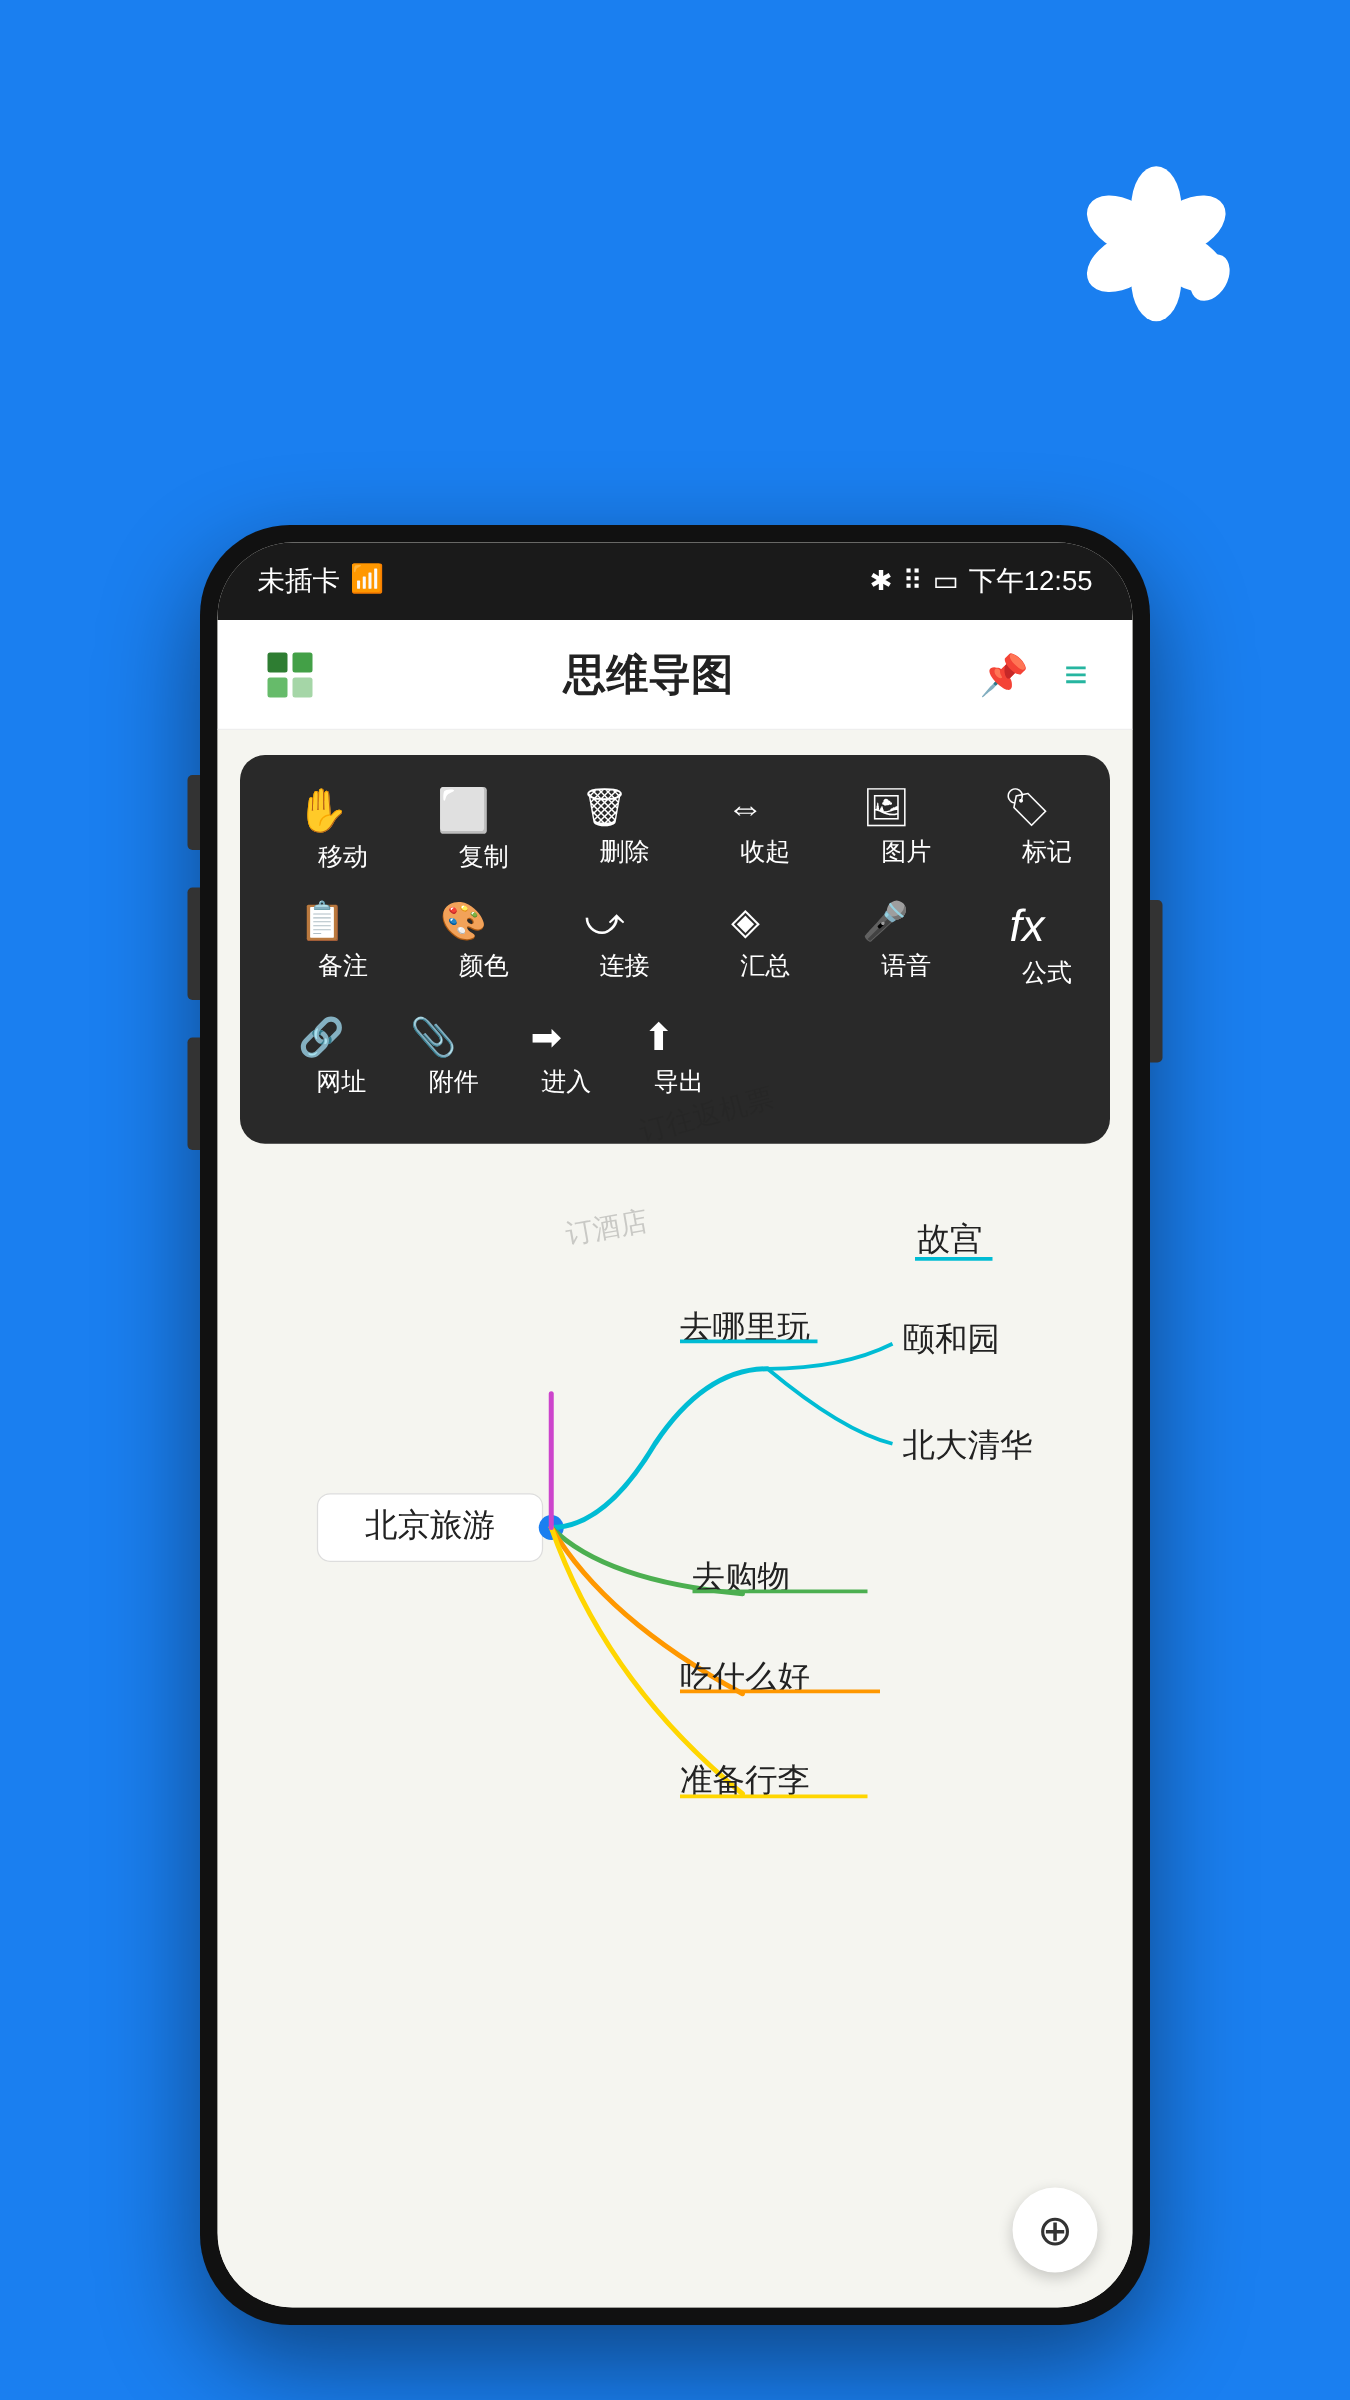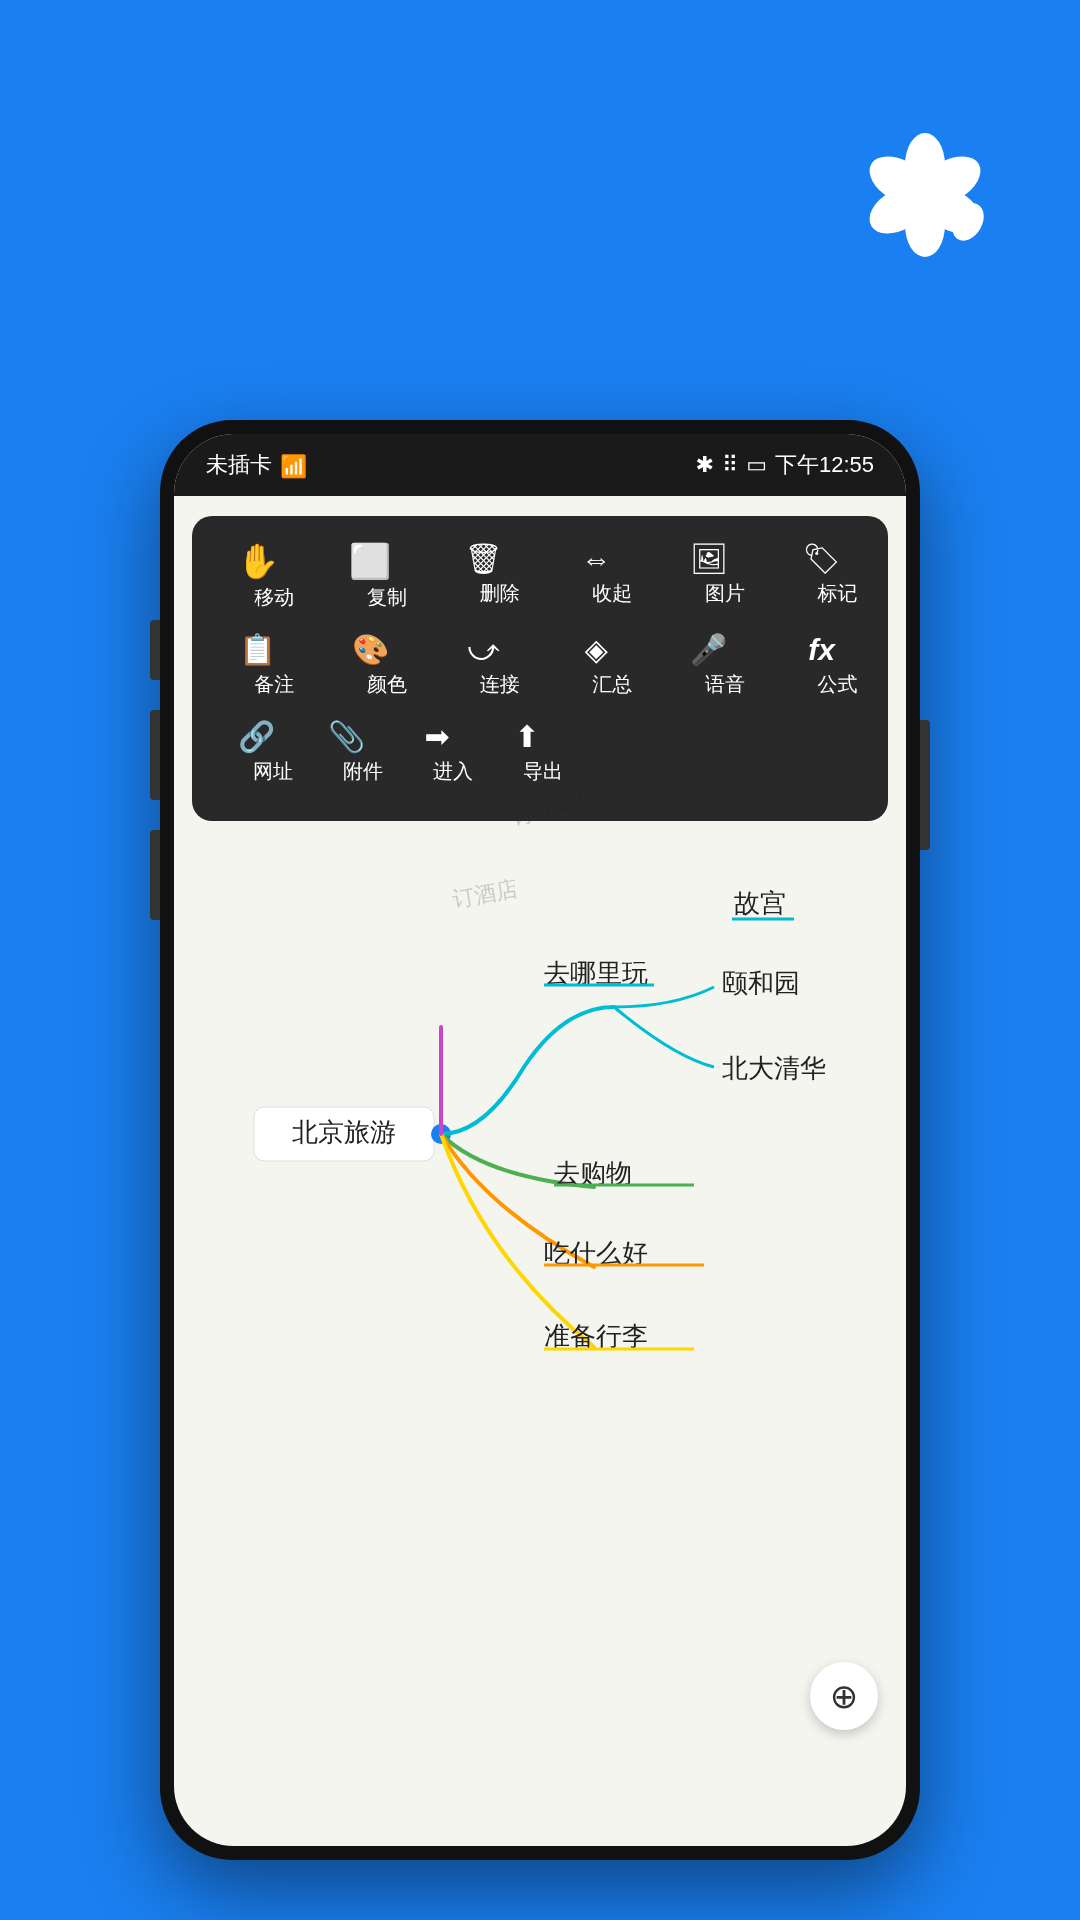--- a/index.html
+++ b/index.html
@@ -113,21 +113,21 @@
     .status-bar {
       height: 62px;
       background: #1a1a1a;
       display: flex;
       align-items: center;
       justify-content: space-between;
       padding: 0 32px;
       color: white;
       font-size: 22px;
     }
-    .status-left { display: flex; align-items: flex-end; gap: 8px; }
+    .status-left { display: flex; align-items: flex-start; gap: 8px; }
     .status-right { display: flex; align-items: center; gap: 8px; }
 
     
     .app-bar {
       height: 88px;
       background: white;
       display: flex;
       align-items: center;
       justify-content: space-between;
       padding: 0 36px;
@@ -261,20 +261,35 @@
           <span>📶</span>
         </div>
         <div class="status-right">
           <span>✱</span>
           <span>⠿</span>
           <span>▭</span>
           <span>下午12:55</span>
         </div>
       </div>
 
+      <div class="app-bar">
+        <div style="width:44px;height:44px;">
+          <svg viewBox="0 0 44 44" xmlns="http://www.w3.org/2000/svg">
+            <rect x="4" y="4" width="16" height="16" rx="2" fill="#2e7d32"></rect>
+            <rect x="24" y="4" width="16" height="16" rx="2" fill="#43a047"></rect>
+            <rect x="4" y="24" width="16" height="16" rx="2" fill="#66bb6a"></rect>
+            <rect x="24" y="24" width="16" height="16" rx="2" fill="#a5d6a7"></rect>
+          </svg>
+        </div>
+        <div class="app-bar-title">思维导图</div>
+        <div class="app-bar-icons">
+          <span style="color:#26b5a0;font-size:32px;">📌</span>
+          <span style="color:#26b5a0;font-size:32px;">≡</span>
+        </div>
+      </div>
 
       <div class="content-area">
 
         <div class="toolbar-popup">
 
           <div class="toolbar-row">
             <div class="toolbar-item">
               <span class="icon">✋</span>
               <span class="label">移动</span>
             </div>
@@ -315,21 +330,21 @@
             </div>
             <div class="toolbar-item">
               <span class="icon" style="font-size:30px;">◈</span>
               <span class="label">汇总</span>
             </div>
             <div class="toolbar-item">
               <span class="icon" style="font-size:30px;">🎤</span>
               <span class="label">语音</span>
             </div>
             <div class="toolbar-item">
-              <span class="icon" style="font-size:30px; font-style:italic; font-weight:bold;">fx</span>
+              <span class="icon" style="font-size:36px; font-style:italic; font-weight:normal;">fx</span>
               <span class="label">公式</span>
             </div>
           </div>
 
           <div class="toolbar-row" style="justify-content:flex-start; padding-left:10px; gap:0px;">
             <div class="toolbar-item">
               <span class="icon" style="font-size:30px;">🔗</span>
               <span class="label">网址</span>
             </div>
             <div class="toolbar-item">

